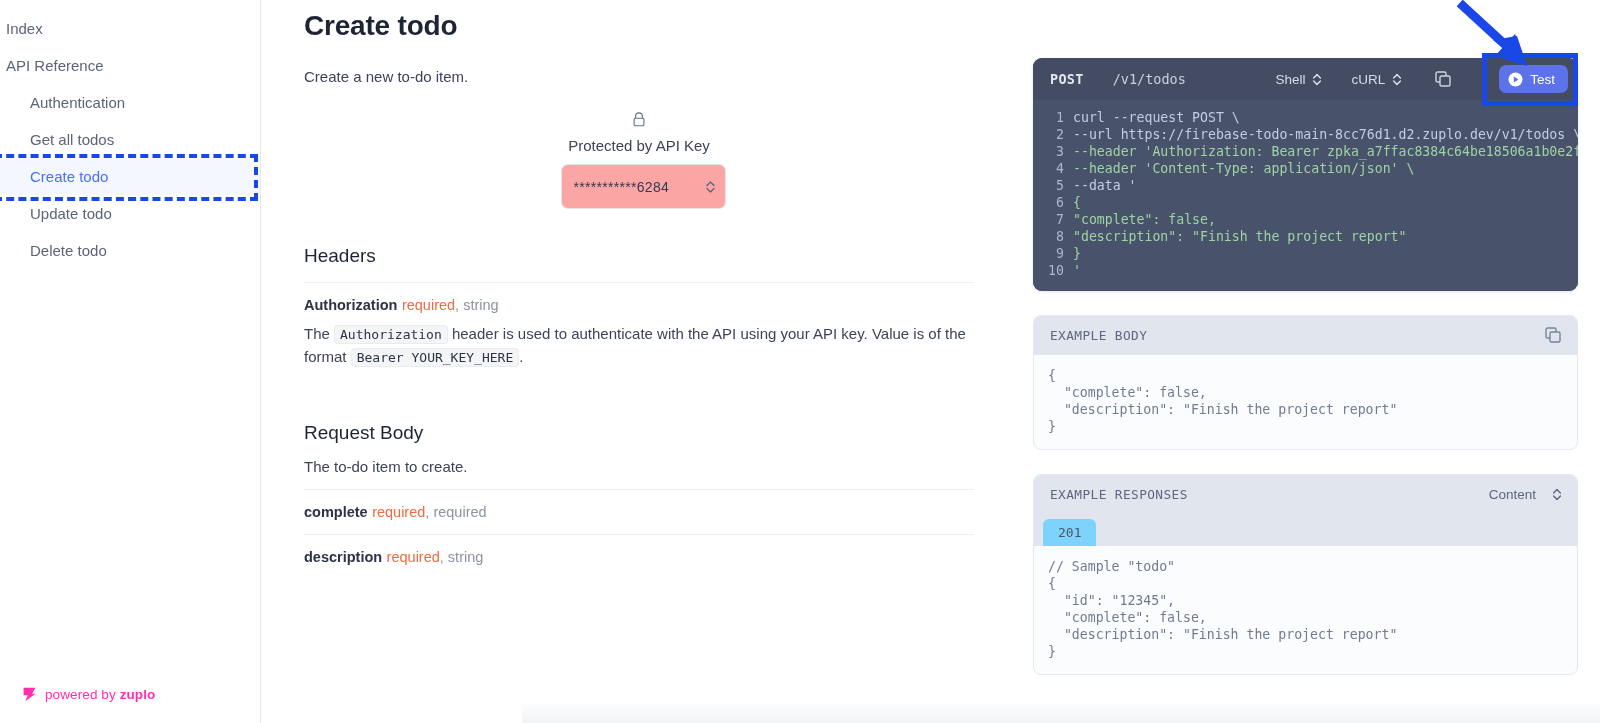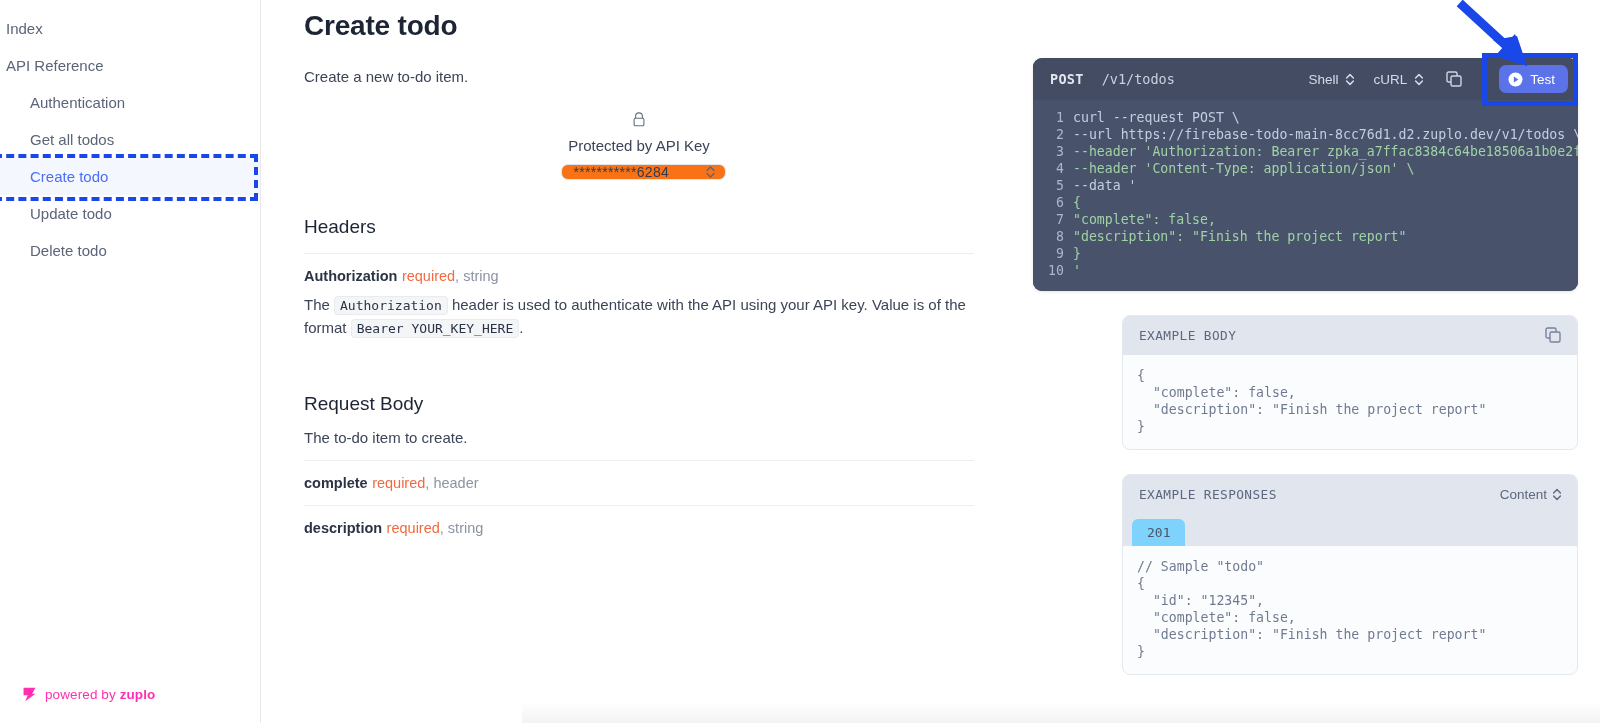--- a/index.html
+++ b/index.html
@@ -66,23 +66,23 @@
   .apikey-row {
     display: flex; align-items: center; gap: 10px;
     margin-top: 27px;
     flex-direction: column;
   }
   .lock-ico { width: 14px; height: 15px; display:block; }
   .apikey-label { font-size: 15px; color: #3c4457; }
   .apikey-select {
     margin-left: 8px;
     border: 1px solid #e3e6ec;
-    background: #f97316;
+    background: #fca5a5;
     border-radius: 7px;
-    height: 16px;
+    height: 45px;
     min-width: 165px;
     display: flex; align-items: center;
     justify-content: space-between;
     padding: 0 9px 0 12px;
     cursor: pointer;
   }
   .apikey-value { font-size: 14px; color: #333b4d; letter-spacing: .3px; }
   .chev { width: 11px; height: 16px; margin-left: 16px; }
 
   h2.sec {
@@ -126,21 +126,21 @@
     background: #434c63;
     border-radius: 9px;
     overflow: hidden;
     box-shadow: 0 1px 3px rgba(20,25,40,.12);
   }
   .code-head {
     height: 42px;
     display: flex; align-items: center;
     padding: 0 10px 0 17px;
     background: #434c63;
-    gap: 4px;
+    gap: 15px;
   }
   .method {
     font-family: "DejaVu Sans Mono", monospace;
     font-size: 13.5px; color: #e3e7ef; font-weight: 700;
     letter-spacing: .3px;
   }
   .path {
     font-family: "DejaVu Sans Mono", monospace;
     font-size: 13.5px; color: #c9d0de; margin-left: 14px;
     flex: 1 1 auto;
@@ -175,40 +175,40 @@
   .cl { display: flex; }
   .ln {
     width: 40px; flex: 0 0 40px;
     text-align: right; padding-right: 9px;
     color: #aeb6c8;
   }
   .ctext { color: #c5cde0; }
   .c-str { color: #9fd3a4; }
 
   .infocard {
-    width: 456px;
+    width: 545px;
     margin-top: 24px;
     border: 1px solid #e4e8ef;
     border-radius: 8px;
     overflow: hidden;
     background: #fbfcfd;
   }
   .info-head {
     background: #e0e5ee;
     height: 39px;
     display: flex; align-items: center;
     padding: 0 15px 0 16px;
   }
   .info-title {
     font-family: "DejaVu Sans Mono", monospace;
     font-size: 12.8px; color: #5d6880; letter-spacing: .4px;
     flex: 1 1 auto;
   }
   .info-right {
-    display: flex; align-items: center; gap: 5px;
+    display: flex; align-items: center; gap: 16px;
     color: #5d6880; font-size: 13.5px; cursor: pointer;
     font-family: "Liberation Sans", sans-serif;
   }
   .info-body {
     padding: 12px 0 14px 14px;
     font-family: "DejaVu Sans Mono", monospace;
     font-size: 13.2px;
     line-height: 17px;
     color: #707b92;
     white-space: pre;
@@ -321,21 +321,21 @@
           <span>The </span><code class="inline">Authorization</code><span> header is used to authenticate with the API using your API key. Value is of the format </span><code class="inline">Bearer YOUR_KEY_HERE</code><span>.</span>
         </div>
       </div>
 
       <h2 class="sec" style="margin-top:40px;">Request Body</h2>
       <div class="reqbody-desc">The to-do item to create.</div>
       <div class="reqbody-rule"></div>
 
       <div class="param">
         <span class="pname">complete</span>
-        <span class="preq">required</span><span class="ptype">, header</span>
+        <span class="preq">required</span><span class="ptype">, required</span>
       </div>
       <div class="param" style="border-bottom:none;">
         <span class="pname">description</span>
         <span class="preq">required</span><span class="ptype">, string</span>
       </div>
     </section>
 
     <section class="right">
 
       <div class="codecard">

